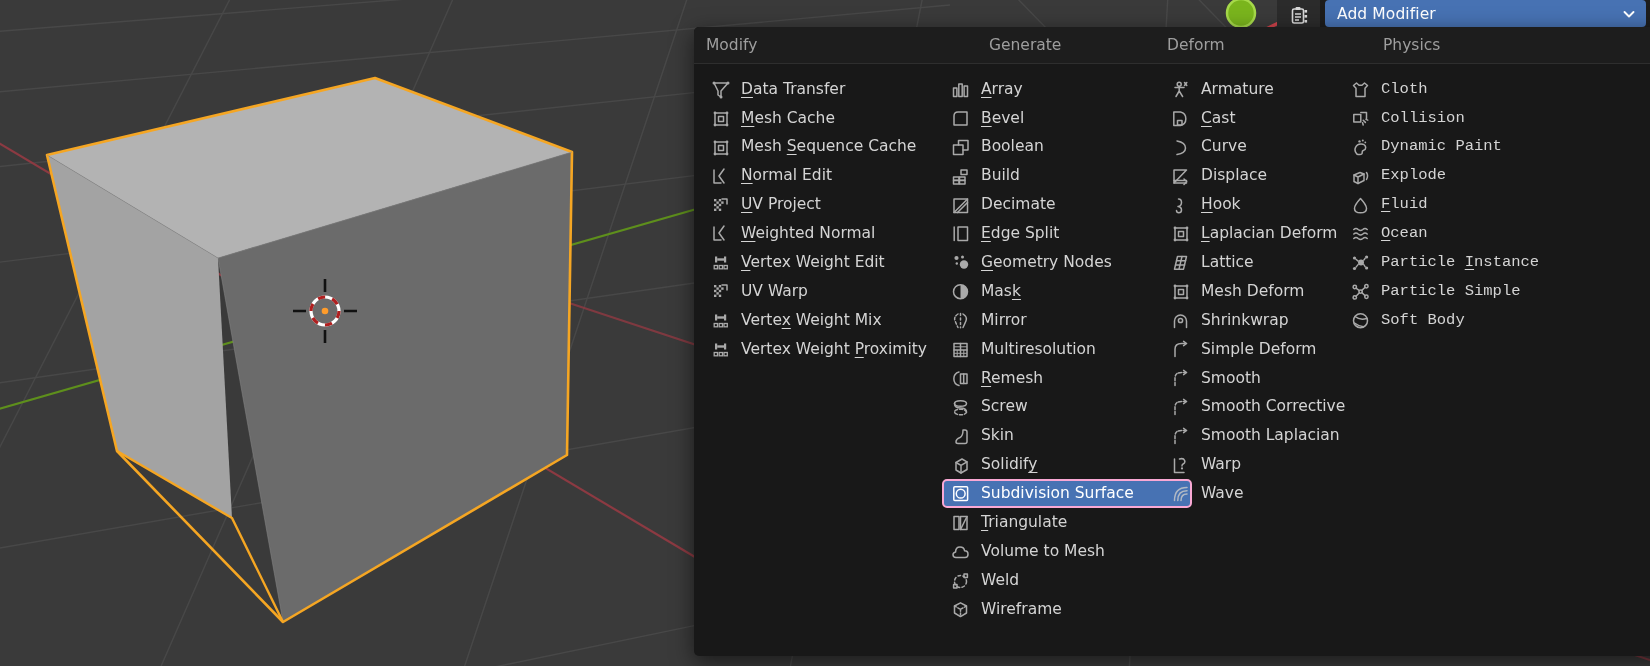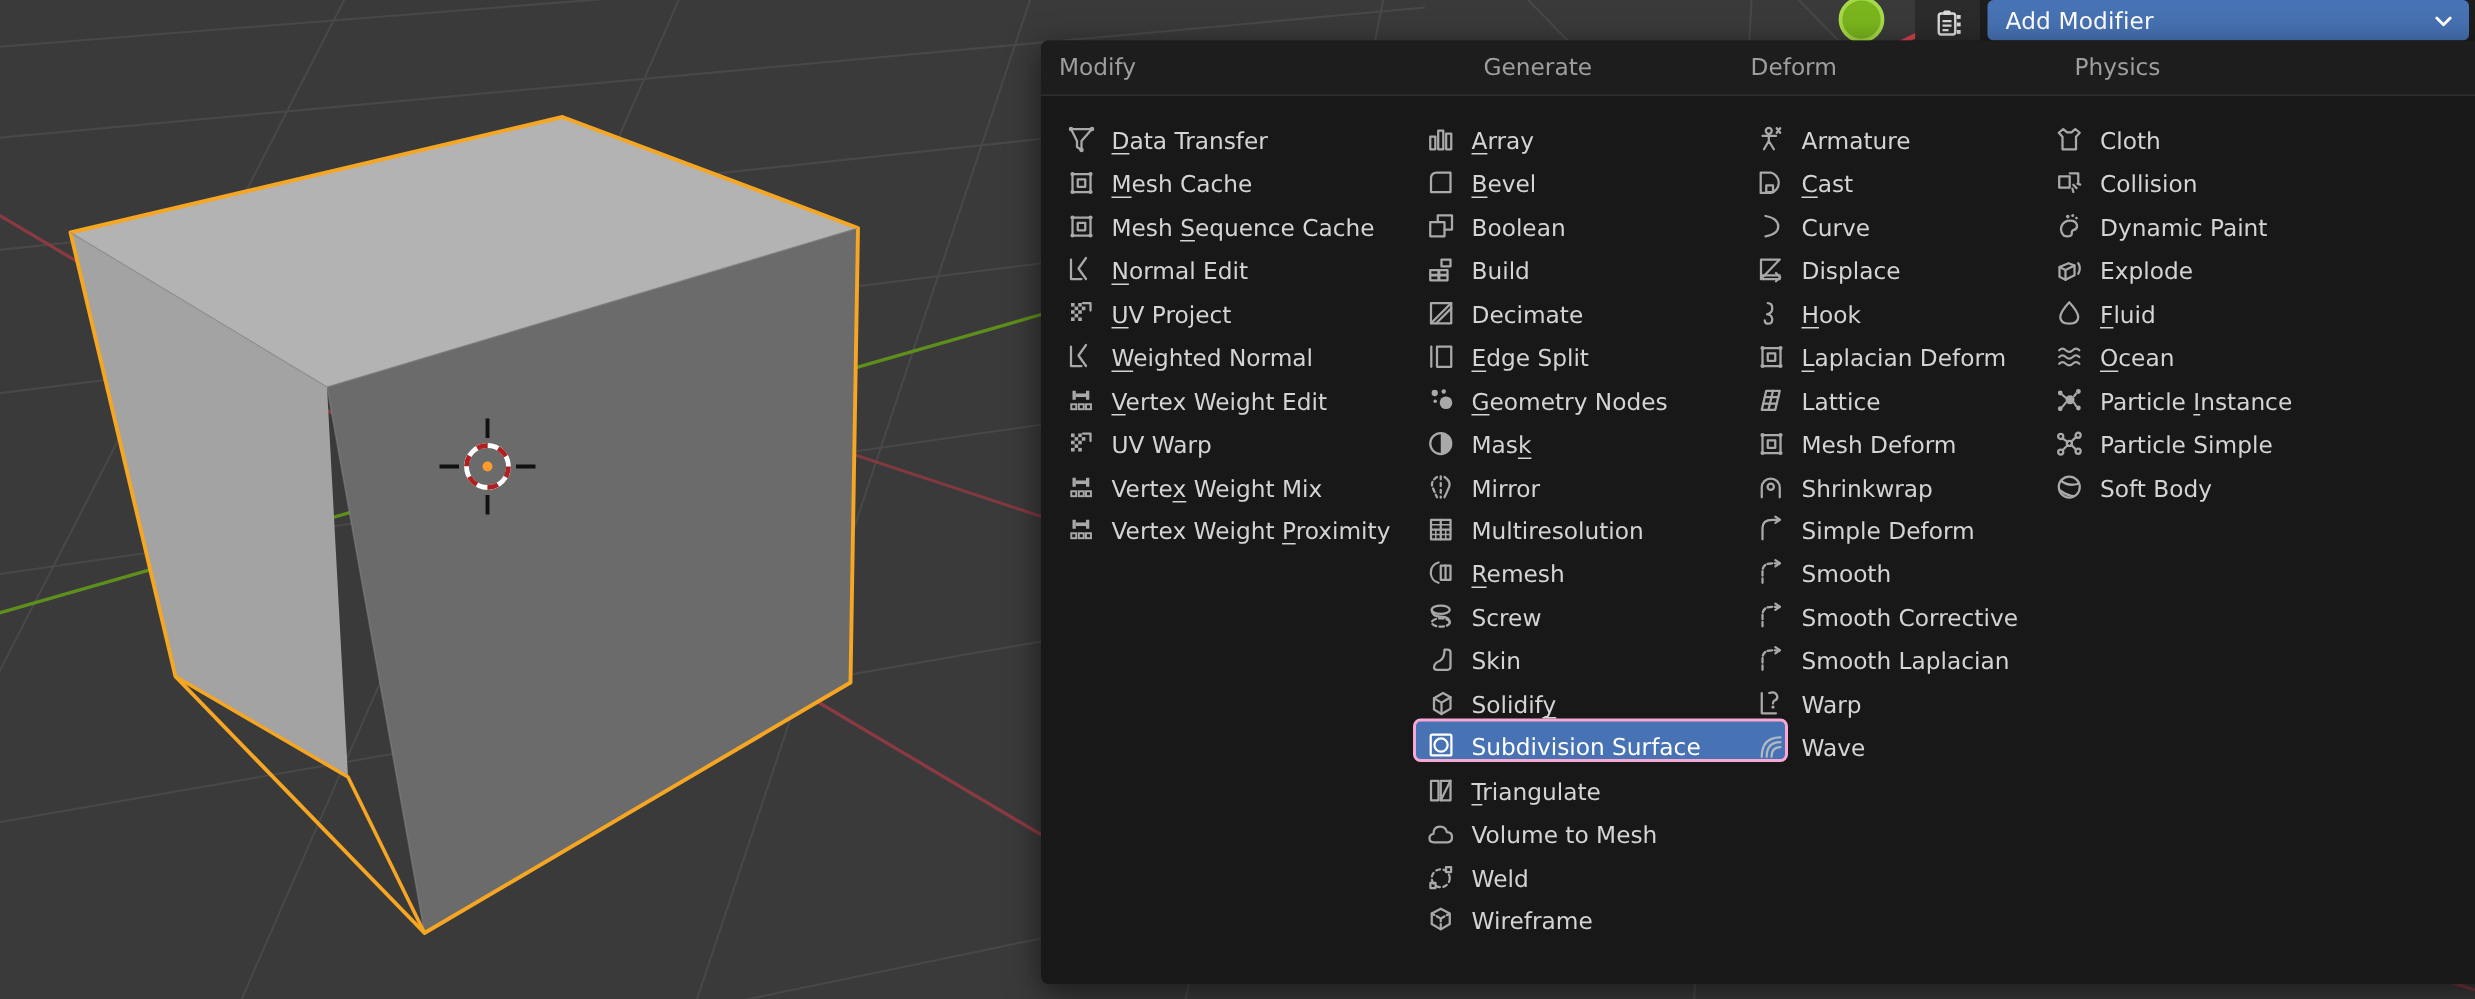--- a/index.html
+++ b/index.html
@@ -89,21 +89,21 @@
   #menu-columns {
     position: relative;
     height: 593px;
   }
   .menu-col {
     position: absolute;
     top: 11px;
   }
   .menu-item {
     display: flex;
-    align-items: flex-end;
+    align-items: center;
     height: 28.9px;
     padding-left: 6px;
     box-sizing: border-box;
     color: #d4d4d4;
     font-size: 15.5px;
     white-space: nowrap;
     border: 1px solid transparent;
     border-radius: 4px;
   }
   .menu-item .mi-icon {
@@ -124,21 +124,21 @@
     border-radius: 5px;
     color: #ffffff;
     padding-left: 5px;
   }
   .menu-item.selected .mi-icon { opacity: 1; }
 
   
   #col-modify   { left: 8px;   width: 250px; }
   #col-generate { left: 248px; width: 250px; }
   #col-deform   { left: 468px; width: 250px; }
-  #col-physics  { left: 667px; width: 260px; }
+  #col-physics  { left: 648px; width: 260px; font-family: Liberation Mono, monospace; }
   #hdr-modify   { left: 12px; }
   #hdr-generate { left: 247px; margin-left: 48px; }
   #hdr-deform   { left: 473px; }
   #hdr-physics  { left: 689px; }
 </style>
 </head>
 <body>
 
 <div id="viewport">
   <svg id="viewport-canvas" width="1650" height="666">

